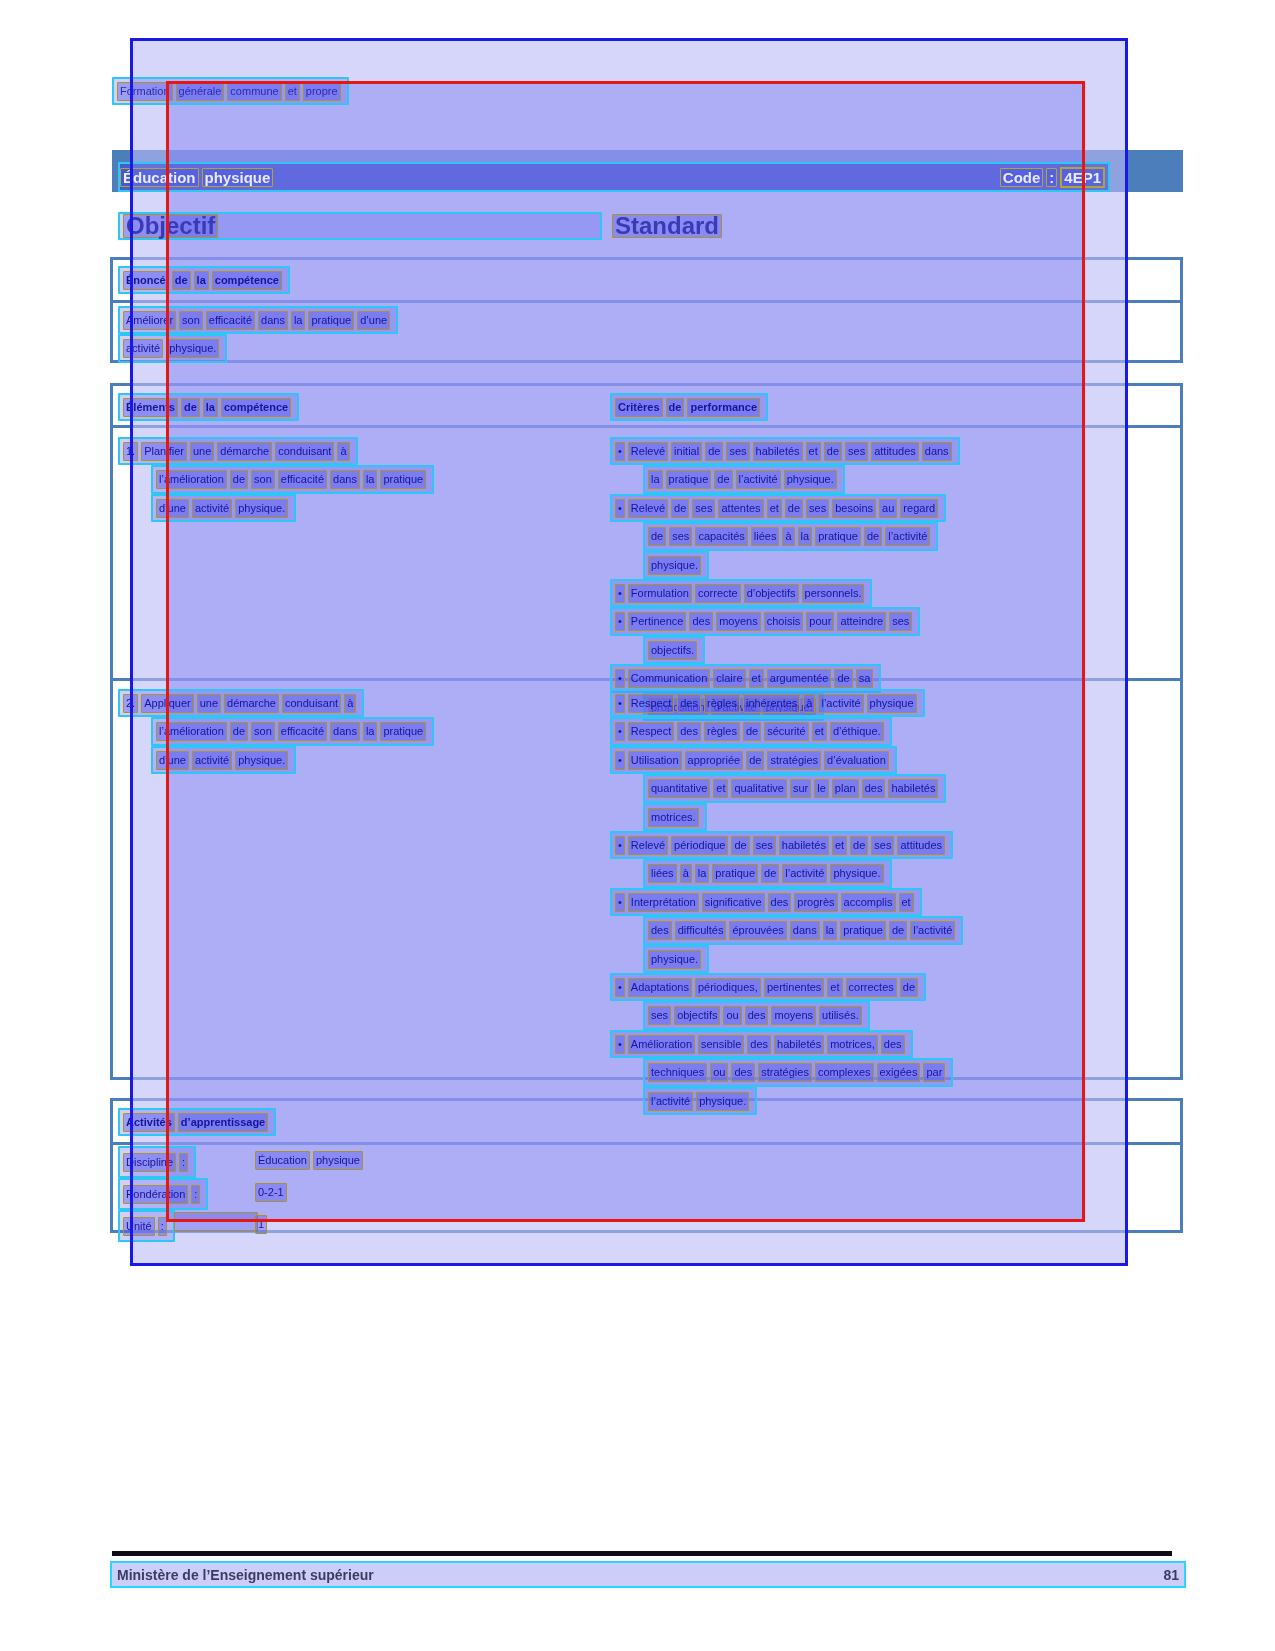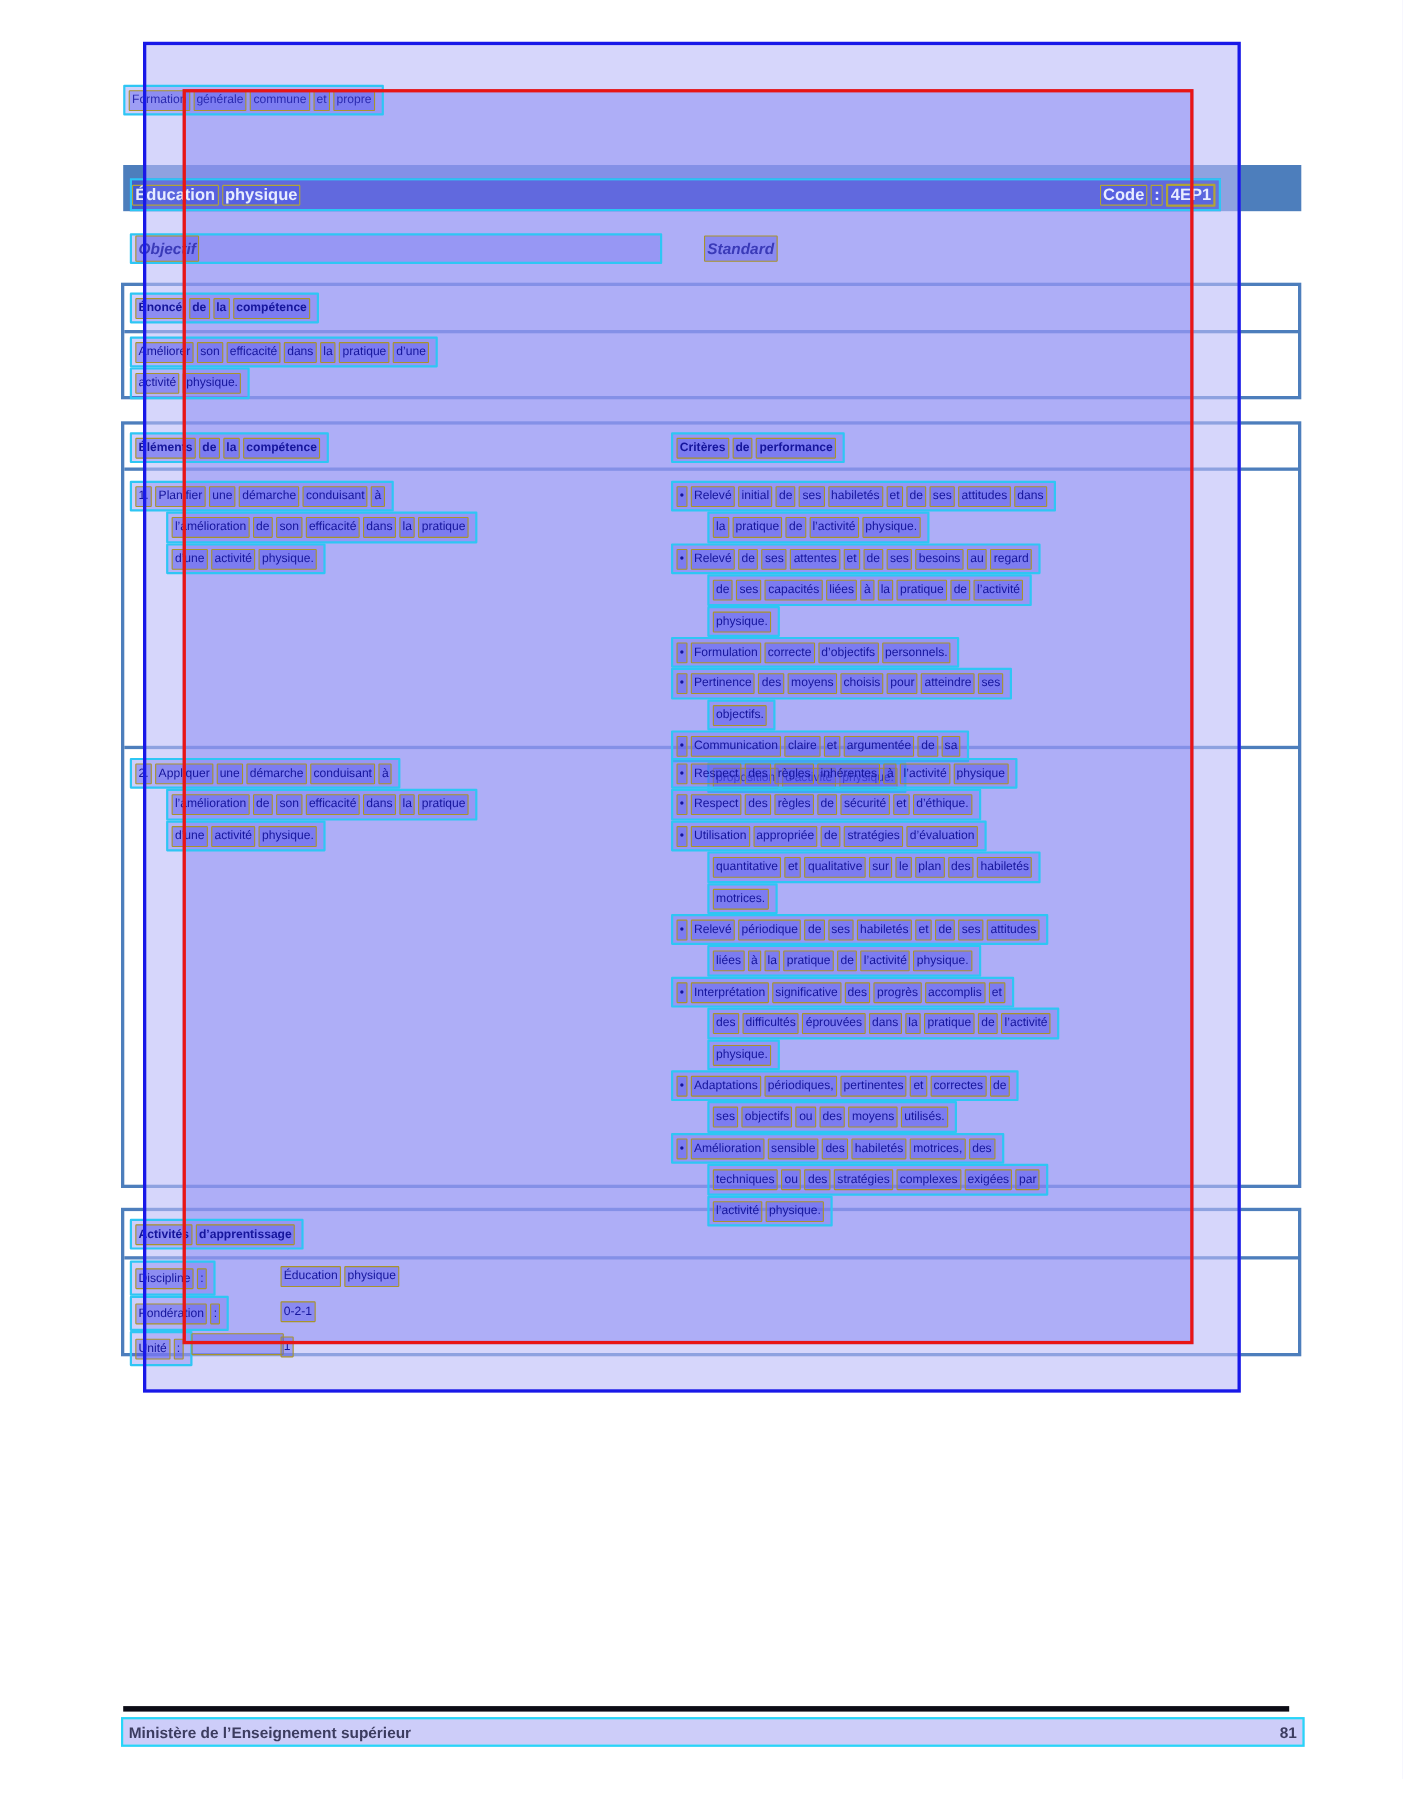--- a/index.html
+++ b/index.html
@@ -5,21 +5,21 @@
   :root{
     --steel:#4d7ebc; --navy:#15159b; --heading:#3a3ab8; --band_text:#e7ecff;
     --red:#e81515; --blue:#1818e8; --cyan:#2ec6f4; --gold:#a8942a;
     --lav:rgba(186,186,248,0.60); --cont:rgba(118,118,240,0.42);
     --chip:rgba(88,88,235,0.42); --strip:rgba(100,100,238,0.30);
     --footer_text:#3c3c60;
   }
   html,body{margin:0;padding:0;background:#fff;}
   .page{position:relative;width:1275px;height:1651px;background:#fff;overflow:hidden;
         font-family:"Liberation Sans",sans-serif;color:var(--navy);}
-  .abs{position:absolute;margin-left:28px;}
+  .abs{position:absolute;}
   
   .band{position:absolute;left:112px;top:150px;width:1071px;height:42px;background:var(--steel);}
   .tbl{position:absolute;border:3px solid var(--steel);box-sizing:border-box;background:transparent;}
   .t1{left:110px;top:257px;width:1073px;height:106px;}
   .t2{left:110px;top:383px;width:1073px;height:697px;}
   .t3{left:110px;top:1098px;width:1073px;height:135px;}
   .hdiv{position:absolute;left:0;right:0;height:3px;background:var(--steel);}
   .footer-rule{position:absolute;left:112px;top:1551px;width:1060px;height:5px;background:#0c0c16;}
   
   .ov-lav{position:absolute;left:130px;top:38px;width:998px;height:1228px;background:var(--lav);}
@@ -34,21 +34,21 @@
          padding:0 3px;border-radius:1px;}
   .w{display:inline-block;border:1px solid var(--gold);background:var(--chip);
      padding:0 2px;margin-right:3px;line-height:17px;border-radius:1px;}
   .w-cyan{border:2px solid #33e0ff;background:rgba(150,220,255,0.28);}
   .b{font-weight:bold;text-align:center;}
   .band-strip{position:absolute;left:118px;top:162px;width:988px;height:26px;
       border:2px solid var(--cyan);background:rgba(58,62,214,0.48);
       display:flex;justify-content:space-between;align-items:center;
       font-size:15px;font-weight:bold;color:var(--band_text);}
   .band-strip .w{border-color:#b1a437;background:rgba(70,80,230,0.35);}
-  .obj{font-size:14px;font-weight:bold;font-style:italic;color:var(--heading);}
+  .obj{font-size:24px;font-weight:bold;color:var(--heading);}
   .obj .w{line-height:22px;}
   .obj-strip{width:484px;box-sizing:border-box;}
   .lbl-row{position:relative;}
   .val{position:absolute;left:137px;top:0;}
   .wgap{position:absolute;left:56px;top:2px;width:78px;height:18px;}
   .footer-strip{position:absolute;left:110px;top:1561px;width:1062px;height:23px;
       border:2px solid #27d6f8;background:rgba(150,150,242,0.48);
       display:flex;justify-content:space-between;align-items:center;
       padding:0 5px;box-sizing:content-box;
       font-size:14px;font-weight:bold;color:var(--footer_text);gap:14px;}

